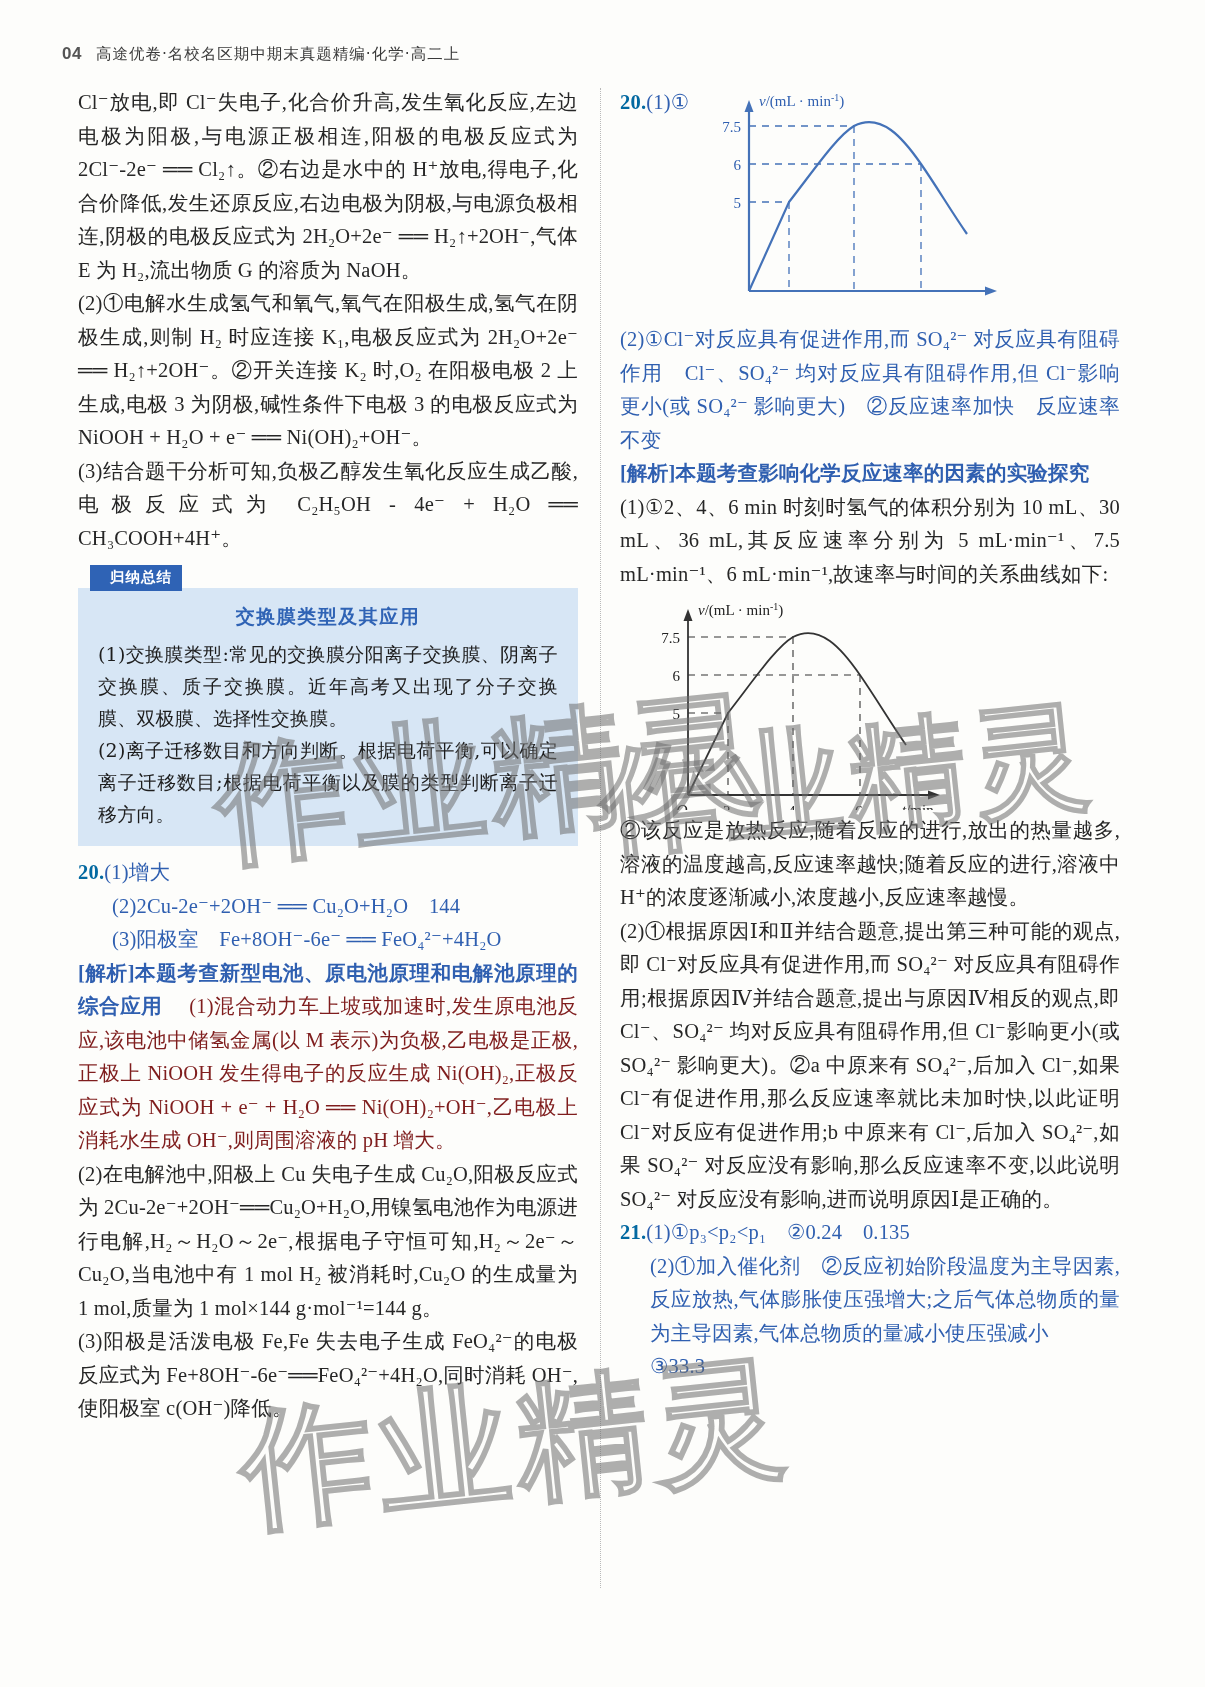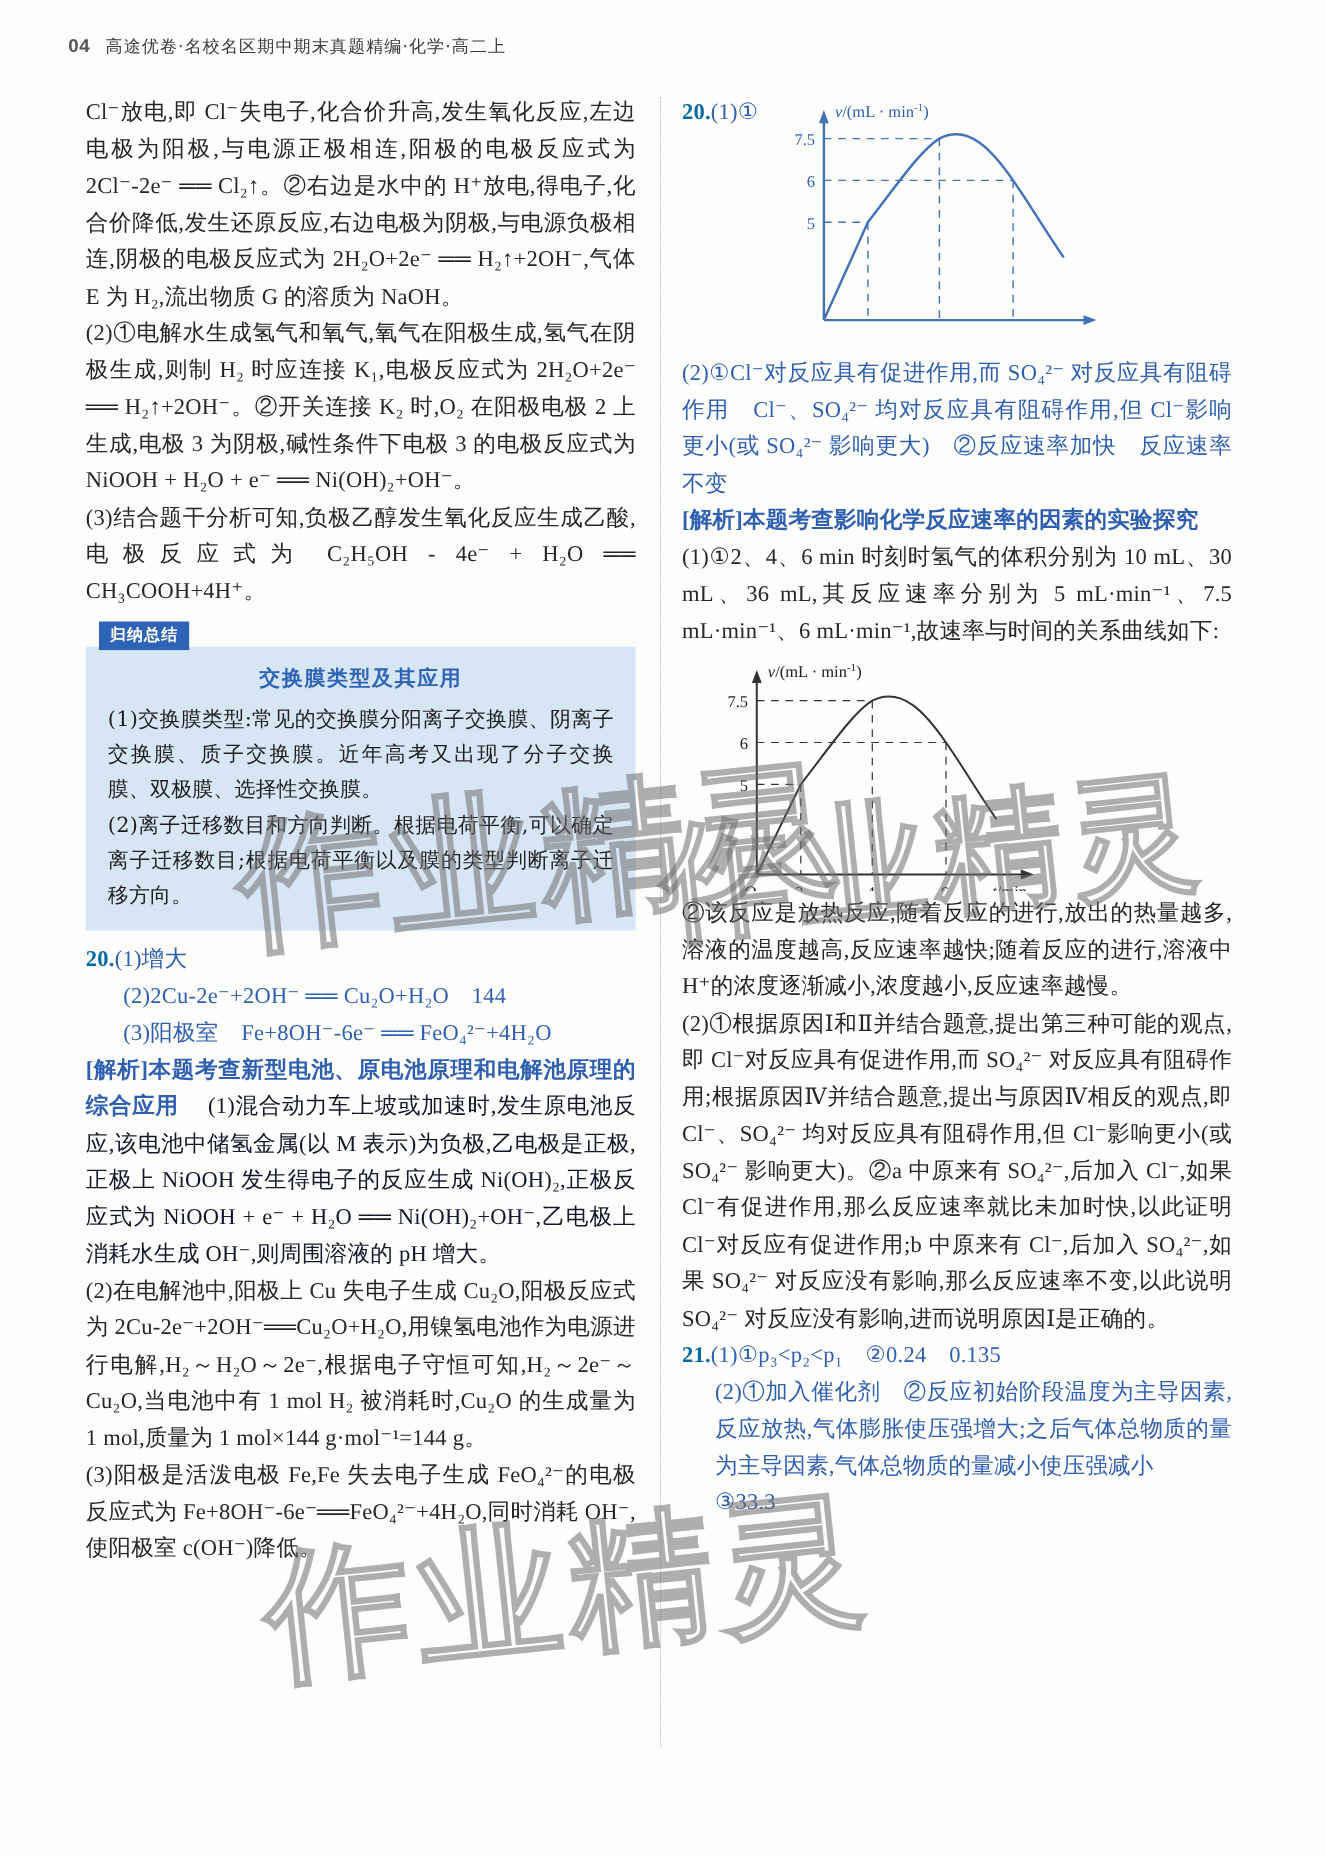--- a/index.html
+++ b/index.html
@@ -13,21 +13,21 @@
     height: 1687px;
     background: #fdfdfb;
     overflow: hidden;
     font-family: "Liberation Serif", "DejaVu Serif", serif;
     color: #2a2a2a;
   }
 
   
   .header {
     position: absolute;
-    top: 32px;
+    top: 44px;
     left: 62px;
     width: 1090px;
     height: 26px;
     display: flex;
     align-items: baseline;
     gap: 14px;
   }
   .header .folio {
     font-family: "Liberation Sans", sans-serif;
     font-size: 17px;
@@ -89,21 +89,21 @@
 
   
   .summary-wrap { position: relative; margin-top: 10px; }
   .summary-tag {
     display: inline-block;
     background: #2f63b5;
     color: #ffffff;
     font-family: "DejaVu Sans", sans-serif;
     font-size: 14.5px;
     font-weight: bold;
-    padding: 3px 10px 4px 10px;
+    padding: 3px 10px 4px 20px;
     letter-spacing: 1px;
     position: relative;
     z-index: 3;
     margin-left: 12px;
   }
   .summary-box {
     background: #d7e6f5;
     border-radius: 0;
     margin-top: -3px;
     padding: 16px 20px 16px 20px;
@@ -178,21 +178,21 @@
     <div class="spacer10"></div>
 
     <div class="p blue">
       <span class="num">20.</span><span>(1)增大</span>
     </div>
     <div class="p blue" style="padding-left:34px">(2)2Cu-2e⁻+2OH⁻ ══ Cu₂O+H₂O　144</div>
     <div class="p blue" style="padding-left:34px">(3)阳极室　Fe+8OH⁻-6e⁻ ══ FeO₄²⁻+4H₂O</div>
 
     <div class="p">
       <span style="color:#2f5fb0;font-weight:bold">[解析]</span><span style="color:#2f5fb0;font-weight:bold">本题考查新型电池、原电池原理和电解池原理的综合应用</span>
-      <span style="color:#262626">　</span><span style="color:#0f172a">(1)混合动力车上坡或加速时,发生原电池反应,该电池中储氢金属(以 M 表示)为负极,乙电极是正极,正极上 NiOOH 发生得电子的反应生成 Ni(OH)₂,正极反应式为 NiOOH + e⁻ + H₂O ══ Ni(OH)₂+OH⁻,乙电极上消耗水生成 OH⁻,则周围溶液的 pH 增大。</span>
+      <span style="color:#262626">　</span><span style="color:#7f1d1d">(1)混合动力车上坡或加速时,发生原电池反应,该电池中储氢金属(以 M 表示)为负极,乙电极是正极,正极上 NiOOH 发生得电子的反应生成 Ni(OH)₂,正极反应式为 NiOOH + e⁻ + H₂O ══ Ni(OH)₂+OH⁻,乙电极上消耗水生成 OH⁻,则周围溶液的 pH 增大。</span>
     </div>
     <div class="p black">(2)在电解池中,阳极上 Cu 失电子生成 Cu₂O,阳极反应式为 2Cu-2e⁻+2OH⁻══Cu₂O+H₂O,用镍氢电池作为电源进行电解,H₂～H₂O～2e⁻,根据电子守恒可知,H₂～2e⁻～Cu₂O,当电池中有 1 mol H₂ 被消耗时,Cu₂O 的生成量为 1 mol,质量为 1 mol×144 g·mol⁻¹=144 g。</div>
     <div class="p black">(3)阳极是活泼电极 Fe,Fe 失去电子生成 FeO₄²⁻的电极反应式为 Fe+8OH⁻-6e⁻══FeO₄²⁻+4H₂O,同时消耗 OH⁻,使阳极室 c(OH⁻)降低。</div>
   </div>
 
   <div class="col col-right">
 
     <div style="display:flex; align-items:flex-start;">
       <div class="p blue" style="white-space:nowrap">
         <span class="num">20.</span><span>(1)①</span>

